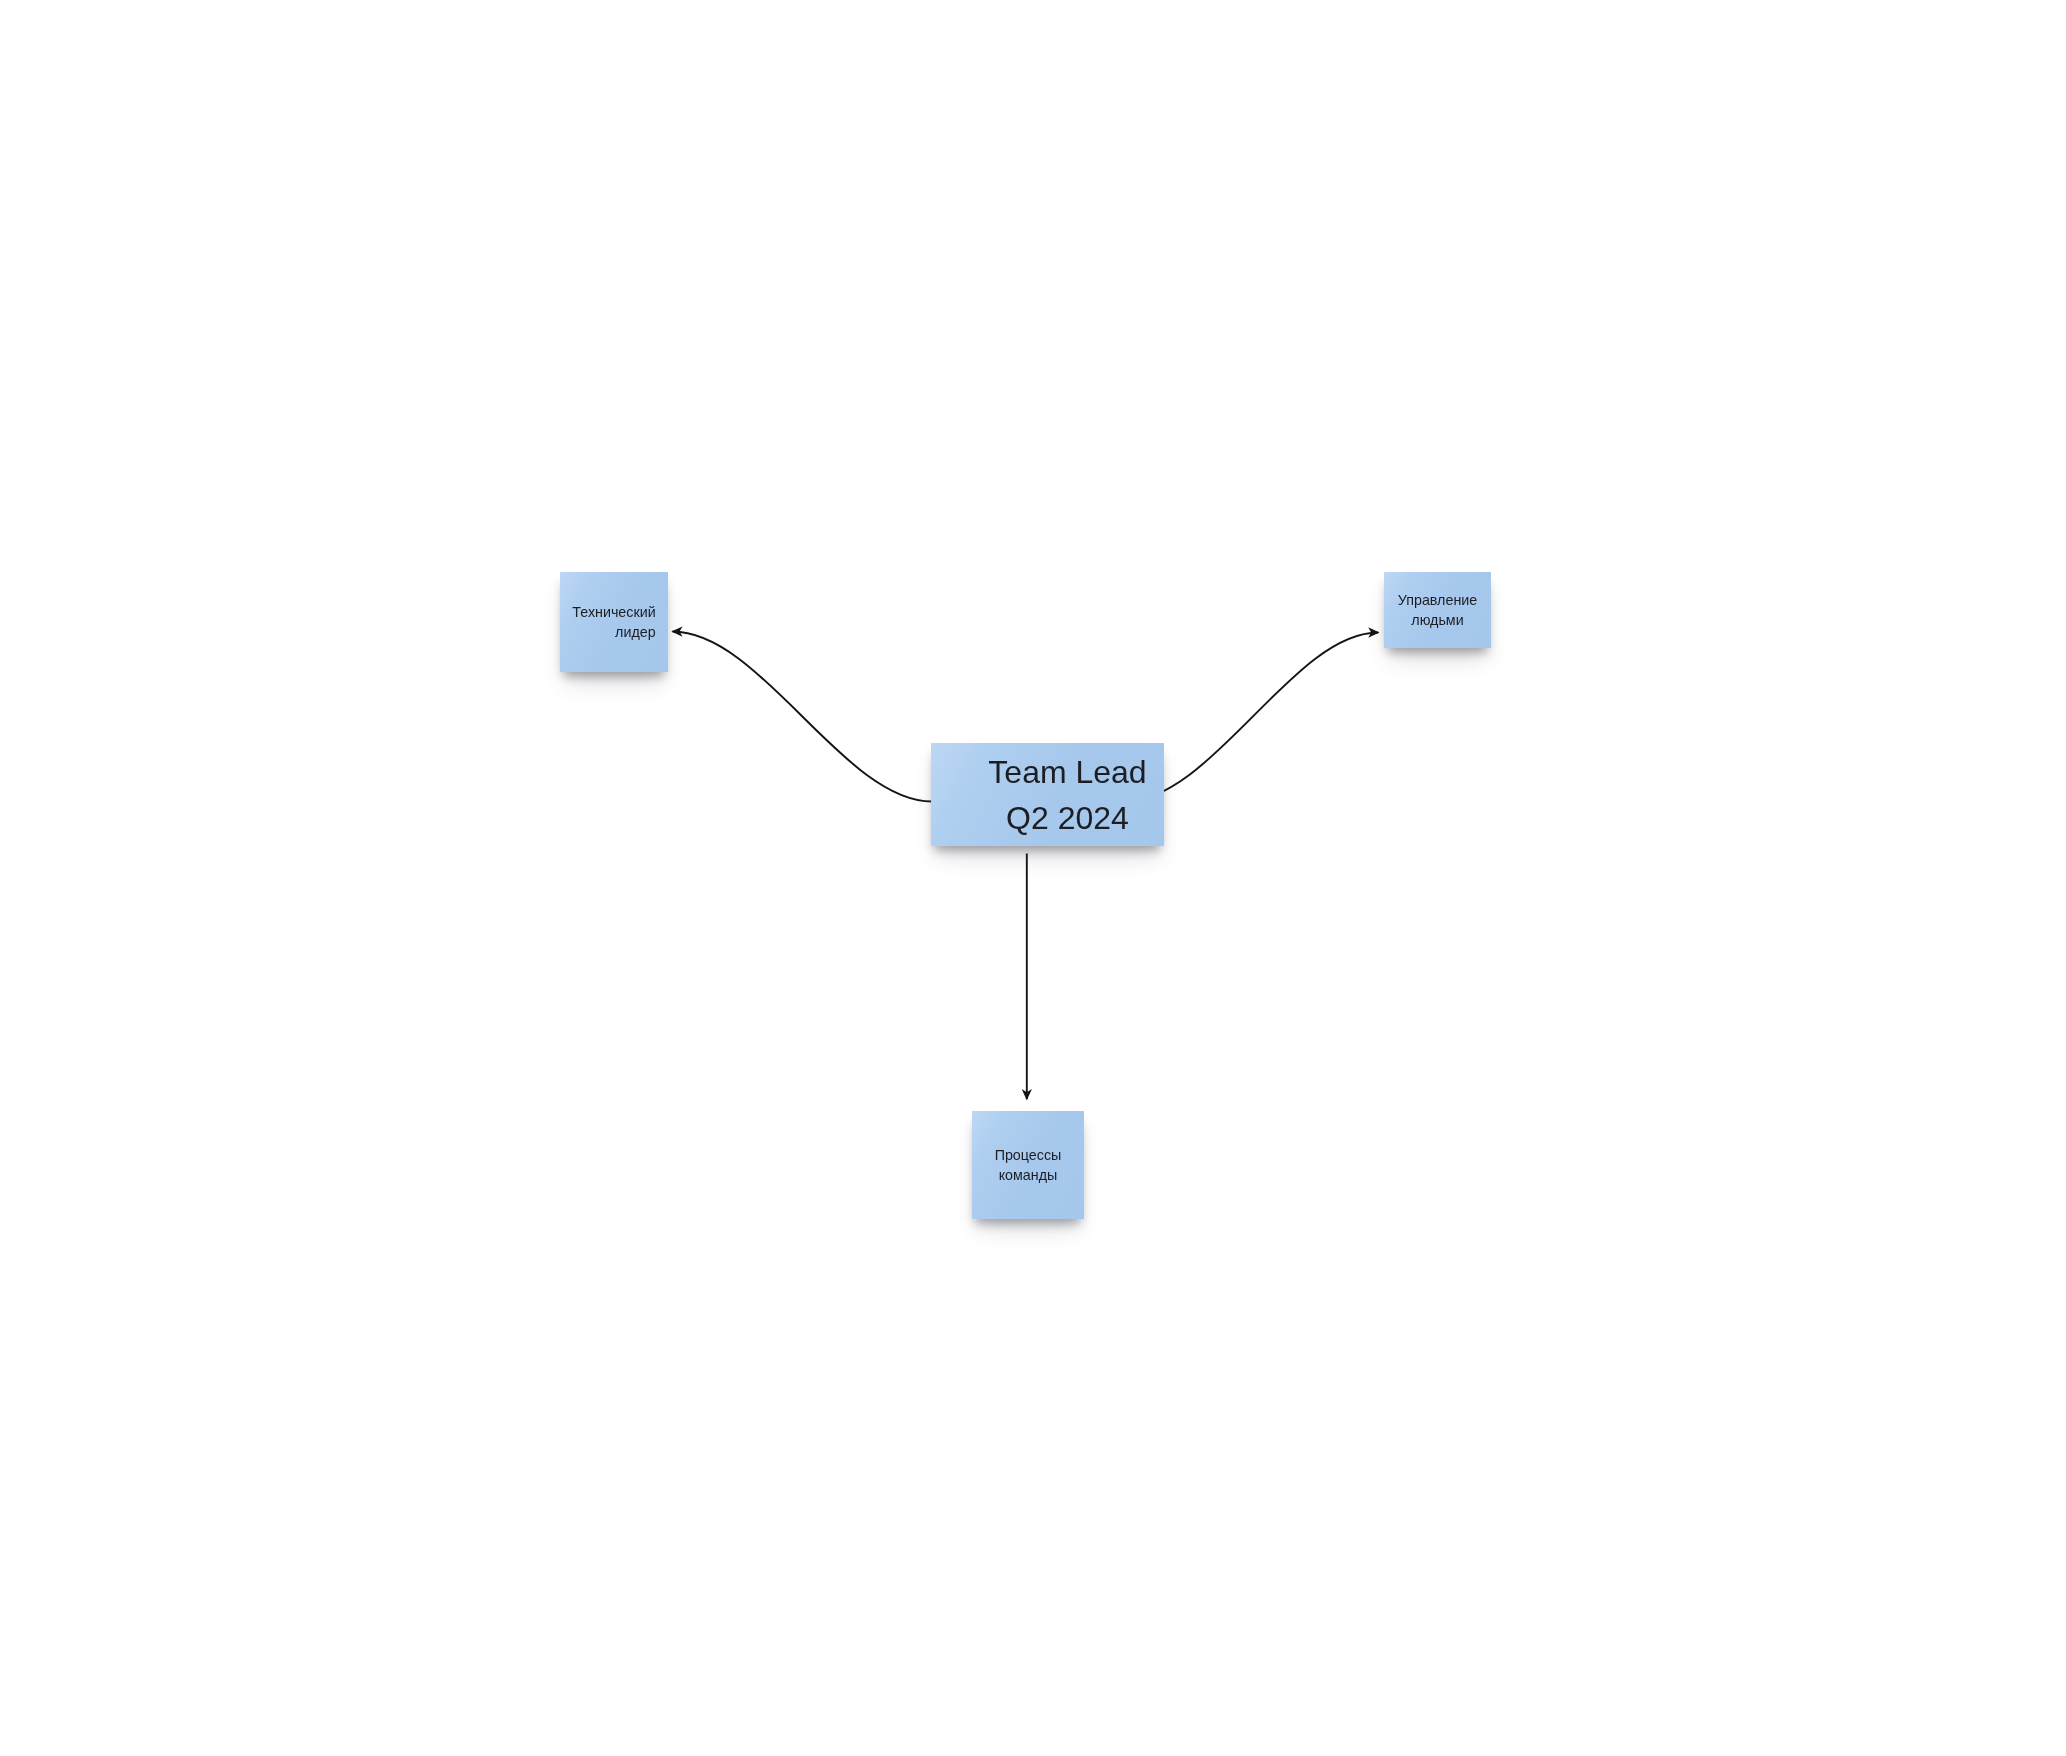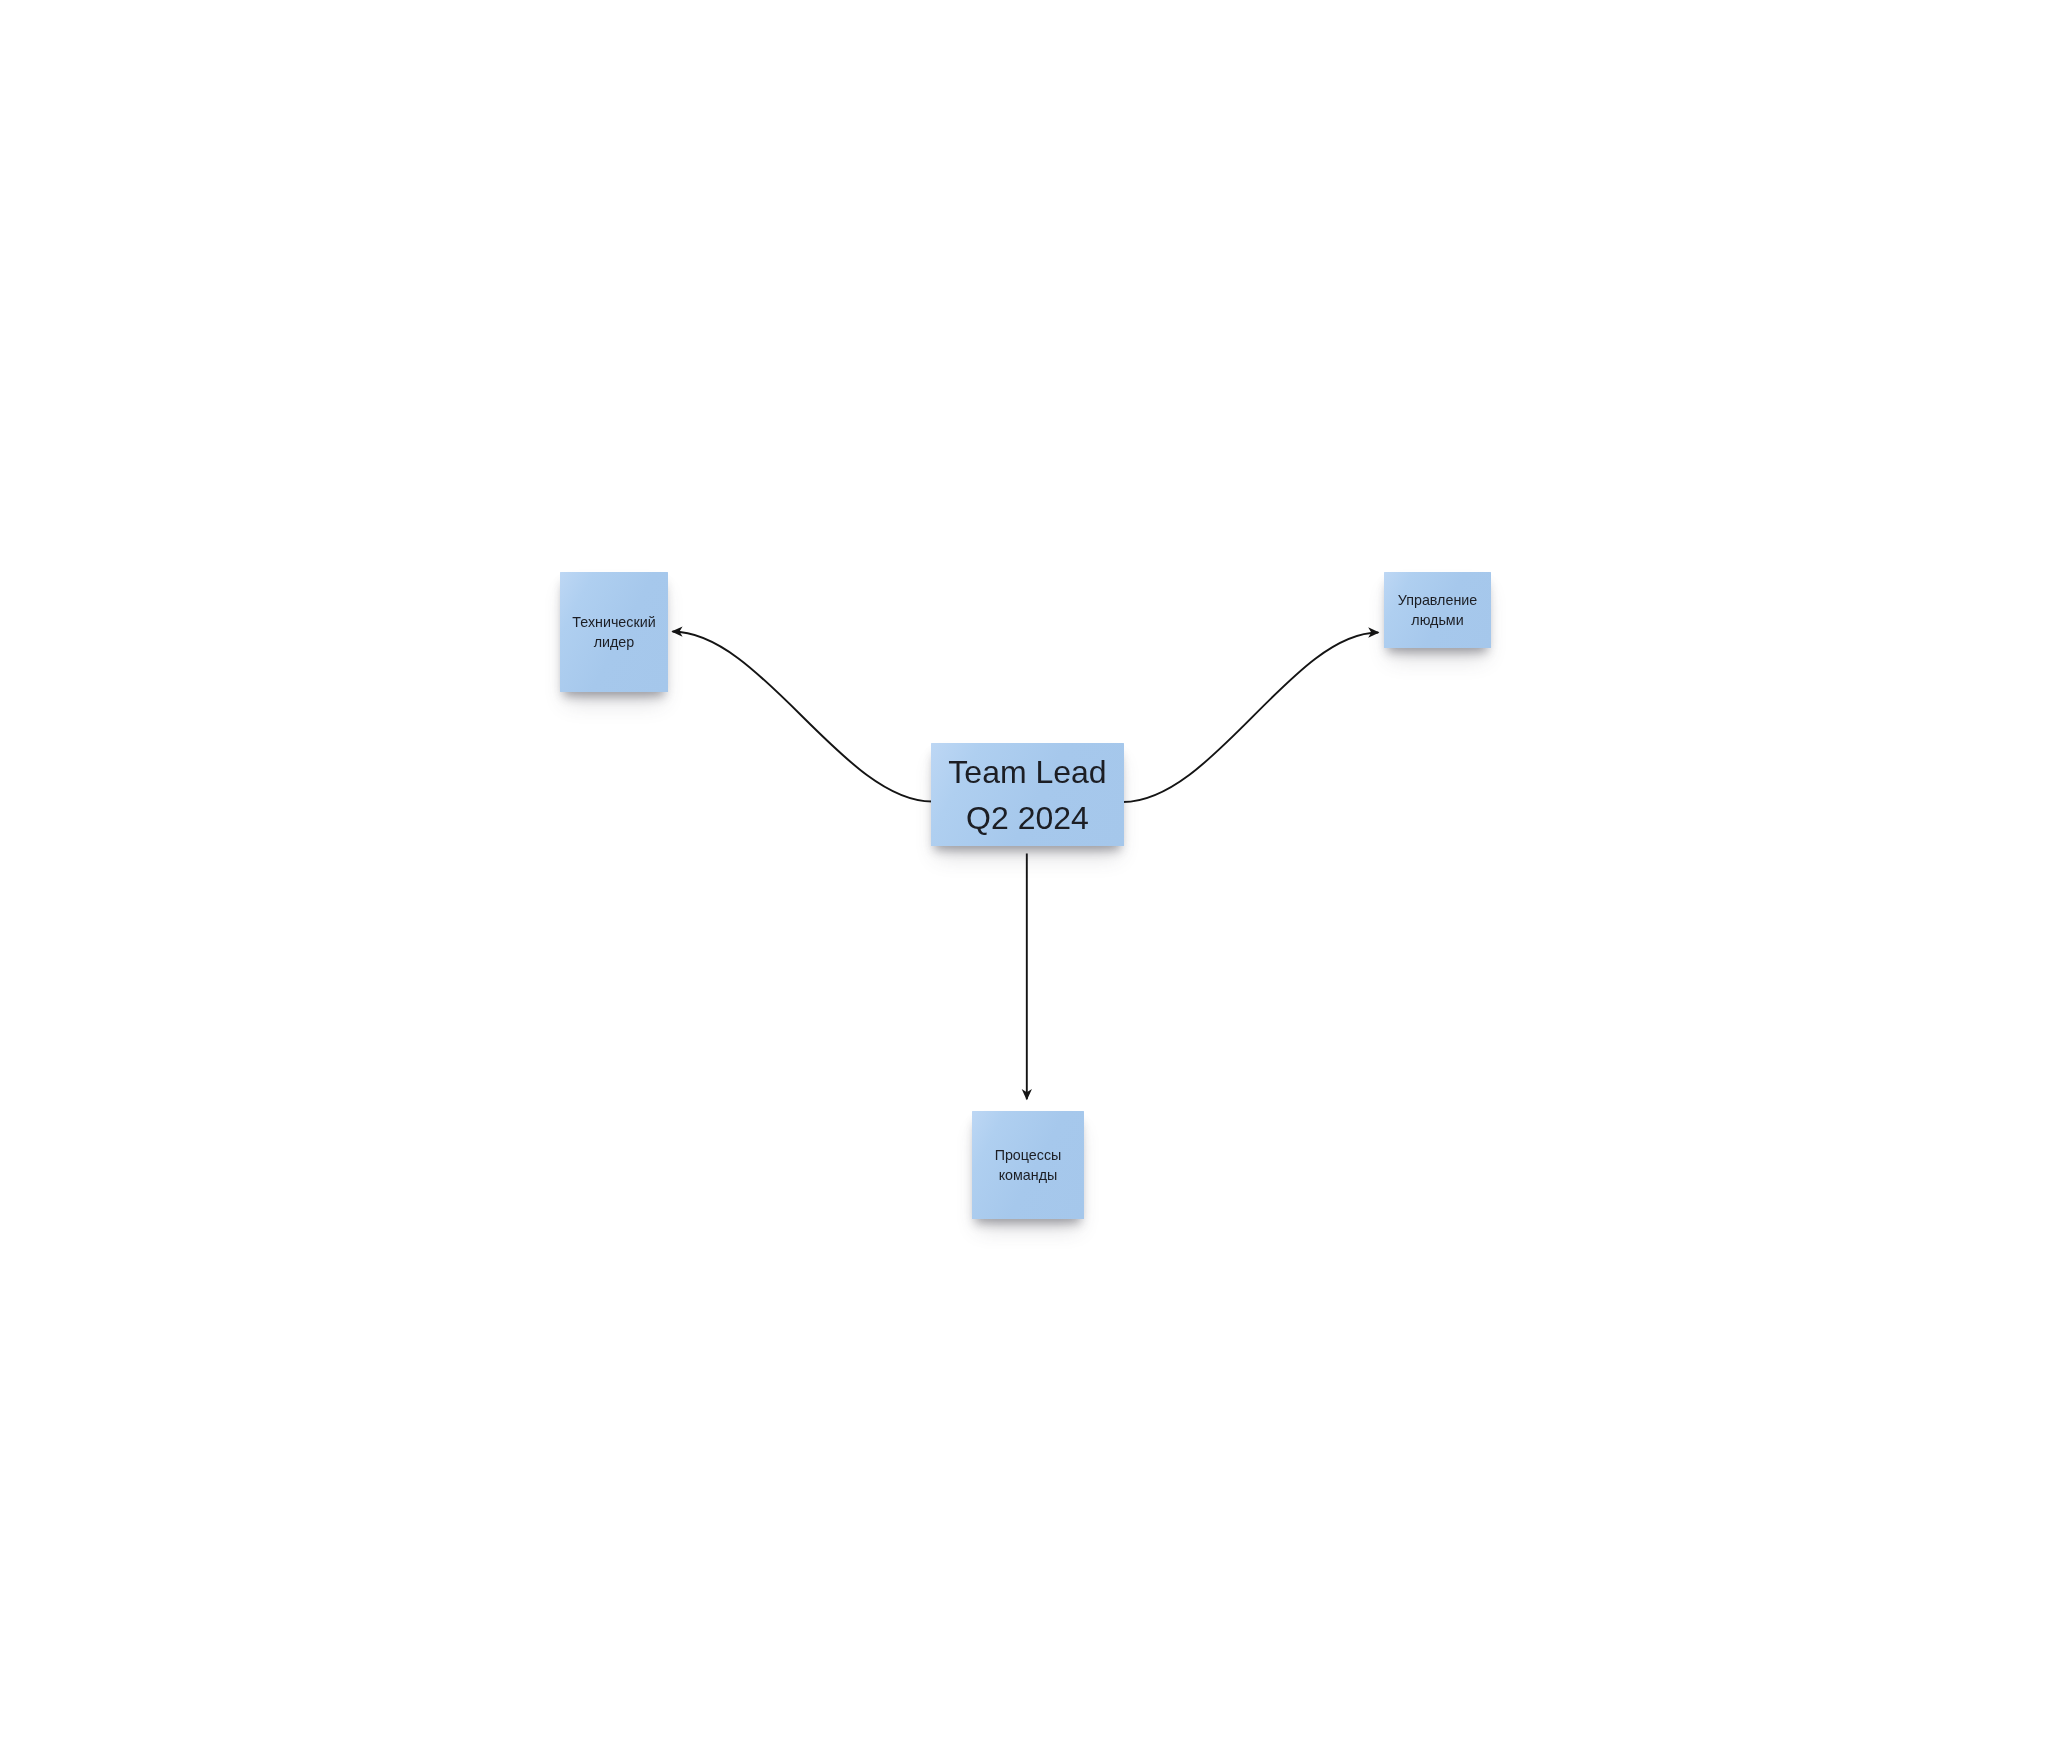--- a/index.html
+++ b/index.html
@@ -44,34 +44,36 @@
   .sticky-label {
     white-space: pre-line;
     color: #1c1e24;
     font-weight: 400;
   }
   .sticky-root {
     left: 931px;
     top: 743px;
     width: 193px;
     height: 103px;
+    padding-left: 40px;
   }
   .sticky-root .sticky-label {
     font-size: 32px;
     line-height: 46px;
   }
   .sticky-small .sticky-label {
     font-size: 14.3px;
     line-height: 20px;
   }
   .sticky-tech {
     left: 560px;
     top: 572px;
     width: 108px;
-    height: 120px;
+    height: 100px;
+    text-align: right;
   }
   .sticky-people {
     left: 1384px;
     top: 572px;
     width: 107px;
     height: 76px;
   }
   .sticky-process {
     left: 972px;
     top: 1111px;

